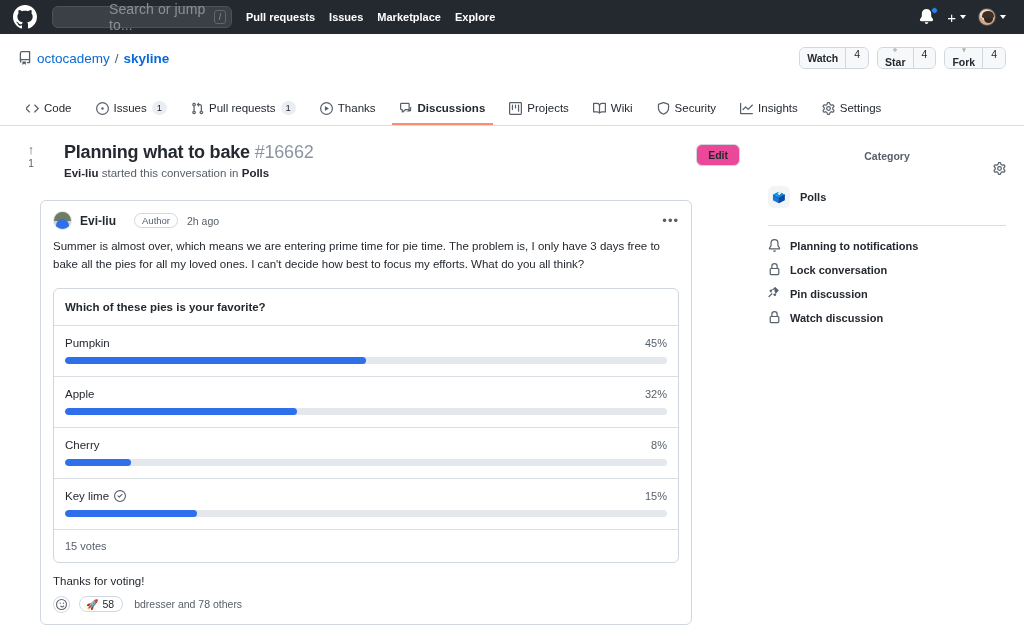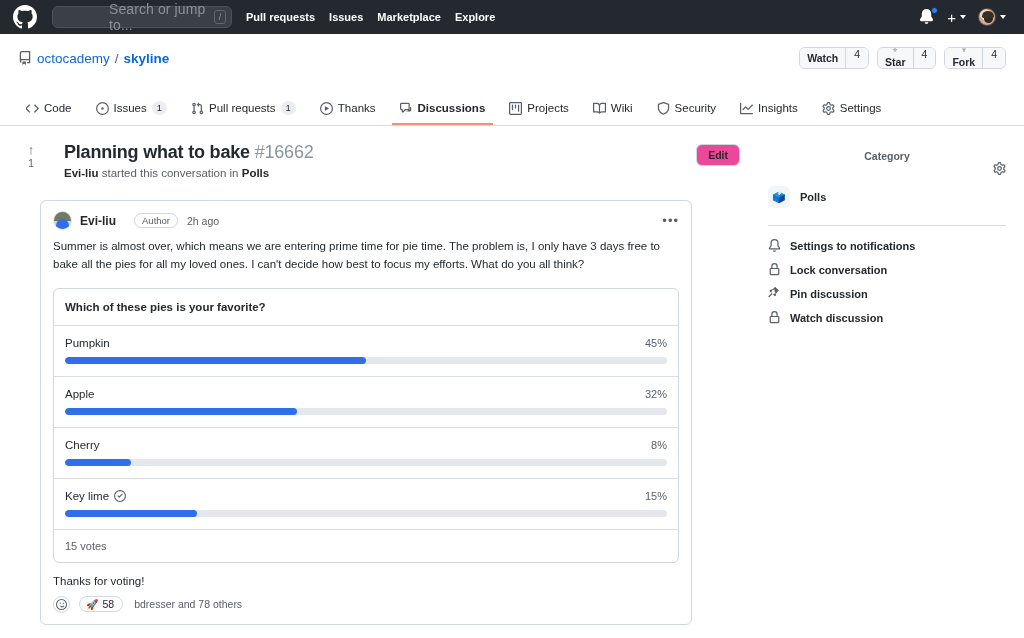--- a/index.html
+++ b/index.html
@@ -472,21 +472,21 @@
         <span class="cat-emoji">🗳️</span>
         <span class="cat-name">Polls</span>
       </div>
 
       <div class="side-div"></div>
 
       <div class="side-link">
         <svg viewBox="0 0 16 16">
             <path d="M8 16a2 2 0 0 0 1.985-1.75c.017-.137-.097-.25-.235-.25h-3.5c-.138 0-.252.113-.235.25A2 2 0 0 0 8 16zM3 5a5 5 0 0 1 10 0v2.947c0 .05.015.098.042.139l1.703 2.555A1.519 1.519 0 0 1 13.482 13H2.518a1.516 1.516 0 0 1-1.263-2.36l1.703-2.554A.255.255 0 0 0 3 7.947zm5-3.5A3.5 3.5 0 0 0 4.5 5v2.947c0 .346-.102.683-.294.97l-1.703 2.556a.017.017 0 0 0-.003.01l.001.006.003.004.004.003.006.004.007.001h10.964l.007-.001.006-.004.004-.003.003-.004.001-.007a.017.017 0 0 0-.003-.01l-1.703-2.554a1.745 1.745 0 0 1-.294-.97V5A3.5 3.5 0 0 0 8 1.5z"></path>
           </svg>
-        <span>Settings to notifications</span>
+        <span>Planning to notifications</span>
       </div>
       <div class="side-link">
         <svg viewBox="0 0 16 16">
             <path d="M4 4a4 4 0 0 1 8 0v2h.25c.966 0 1.75.784 1.75 1.75v5.5A1.75 1.75 0 0 1 12.25 15h-8.5A1.75 1.75 0 0 1 2 13.25v-5.5C2 6.784 2.784 6 3.75 6H4zm8.25 3.5h-8.5a.25.25 0 0 0-.25.25v5.5c0 .138.112.25.25.25h8.5a.25.25 0 0 0 .25-.25v-5.5a.25.25 0 0 0-.25-.25zM10.5 6V4a2.5 2.5 0 1 0-5 0v2z"></path>
           </svg>
         <span>Lock conversation</span>
       </div>
       <div class="side-link">
         <svg viewBox="0 0 16 16">
             <path d="M9.5.75a.75.75 0 0 0-1.28-.53L6.072 2.368a2.25 2.25 0 0 1-1.228.628l-1.89.315A1.25 1.25 0 0 0 2.27 5.43l2.14 2.14-3.64 3.64a.75.75 0 1 0 1.06 1.06l3.64-3.64 2.14 2.14a1.25 1.25 0 0 0 2.119-.684l.315-1.89a2.25 2.25 0 0 1 .628-1.228L13.03 4.72A.75.75 0 0 0 12.5 3.44zm-1.5 2.06v1.69a3.75 3.75 0 0 0 1.098 2.651l.69.69-1.15.19a3.75 3.75 0 0 0-2.05 1.047l-.15.15-2.64-2.64.15-.15a3.75 3.75 0 0 0 1.047-2.05l.19-1.15.69.69A3.75 3.75 0 0 0 8 2.81z"></path>

